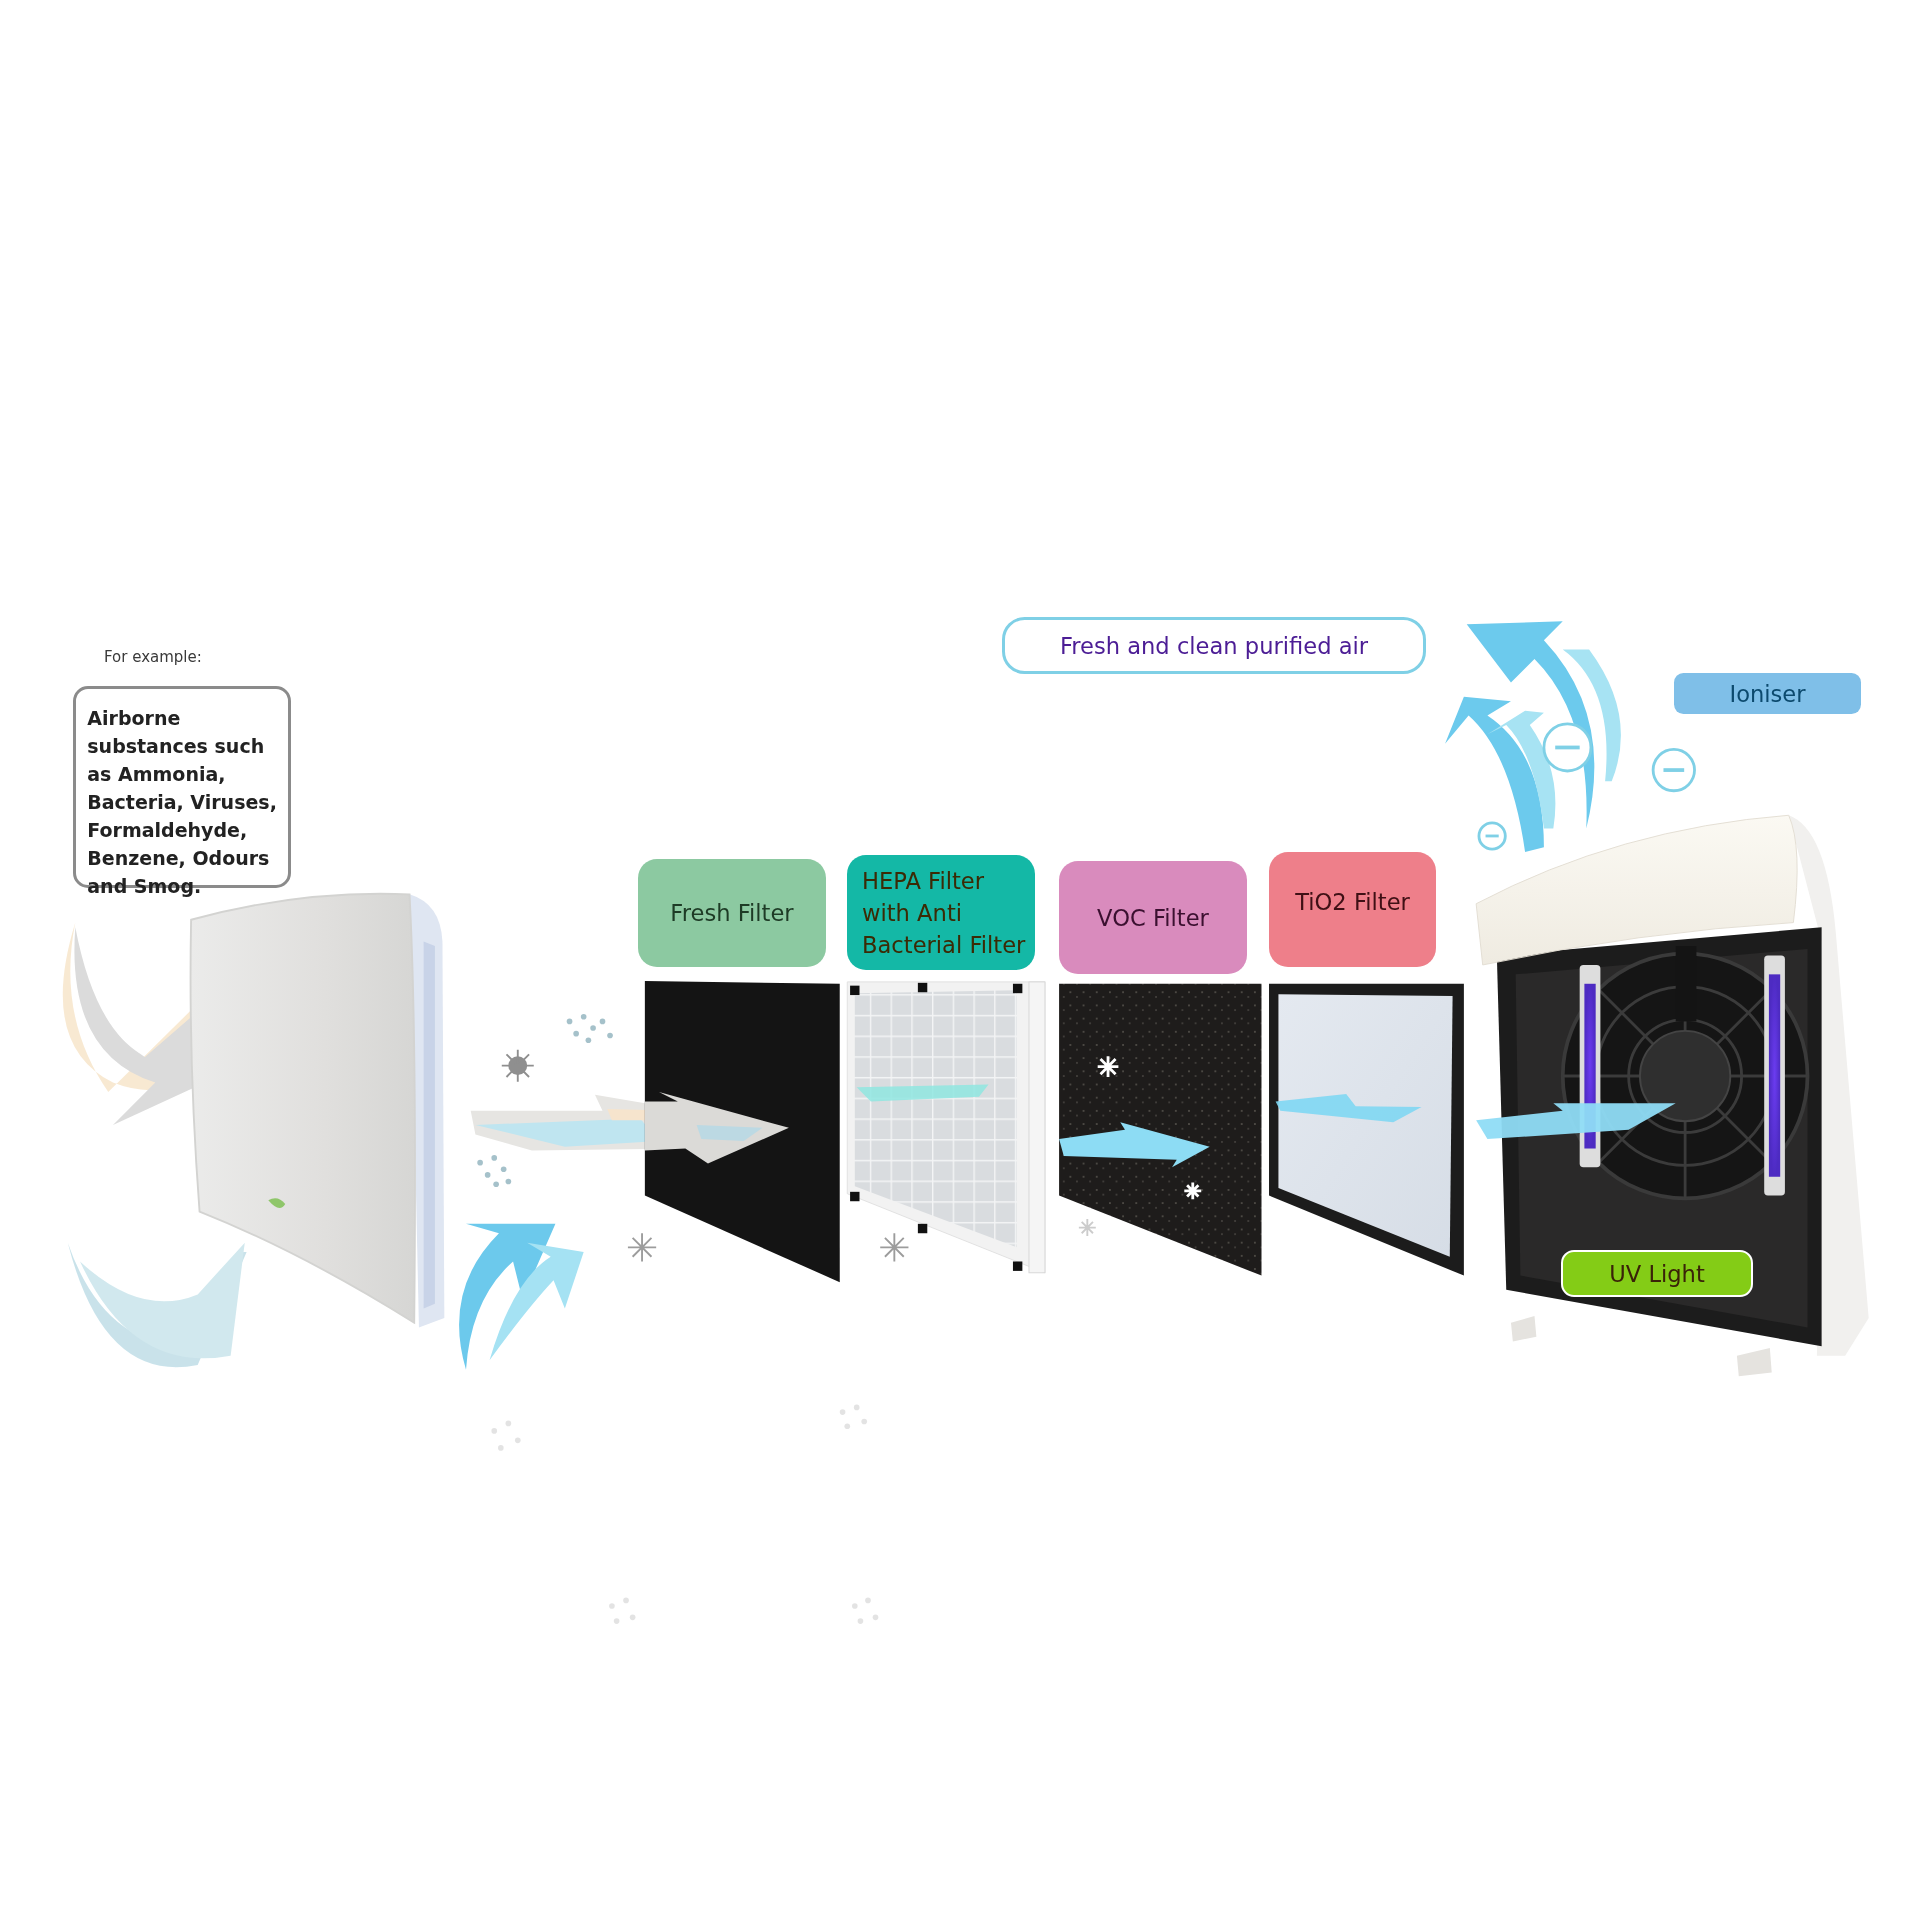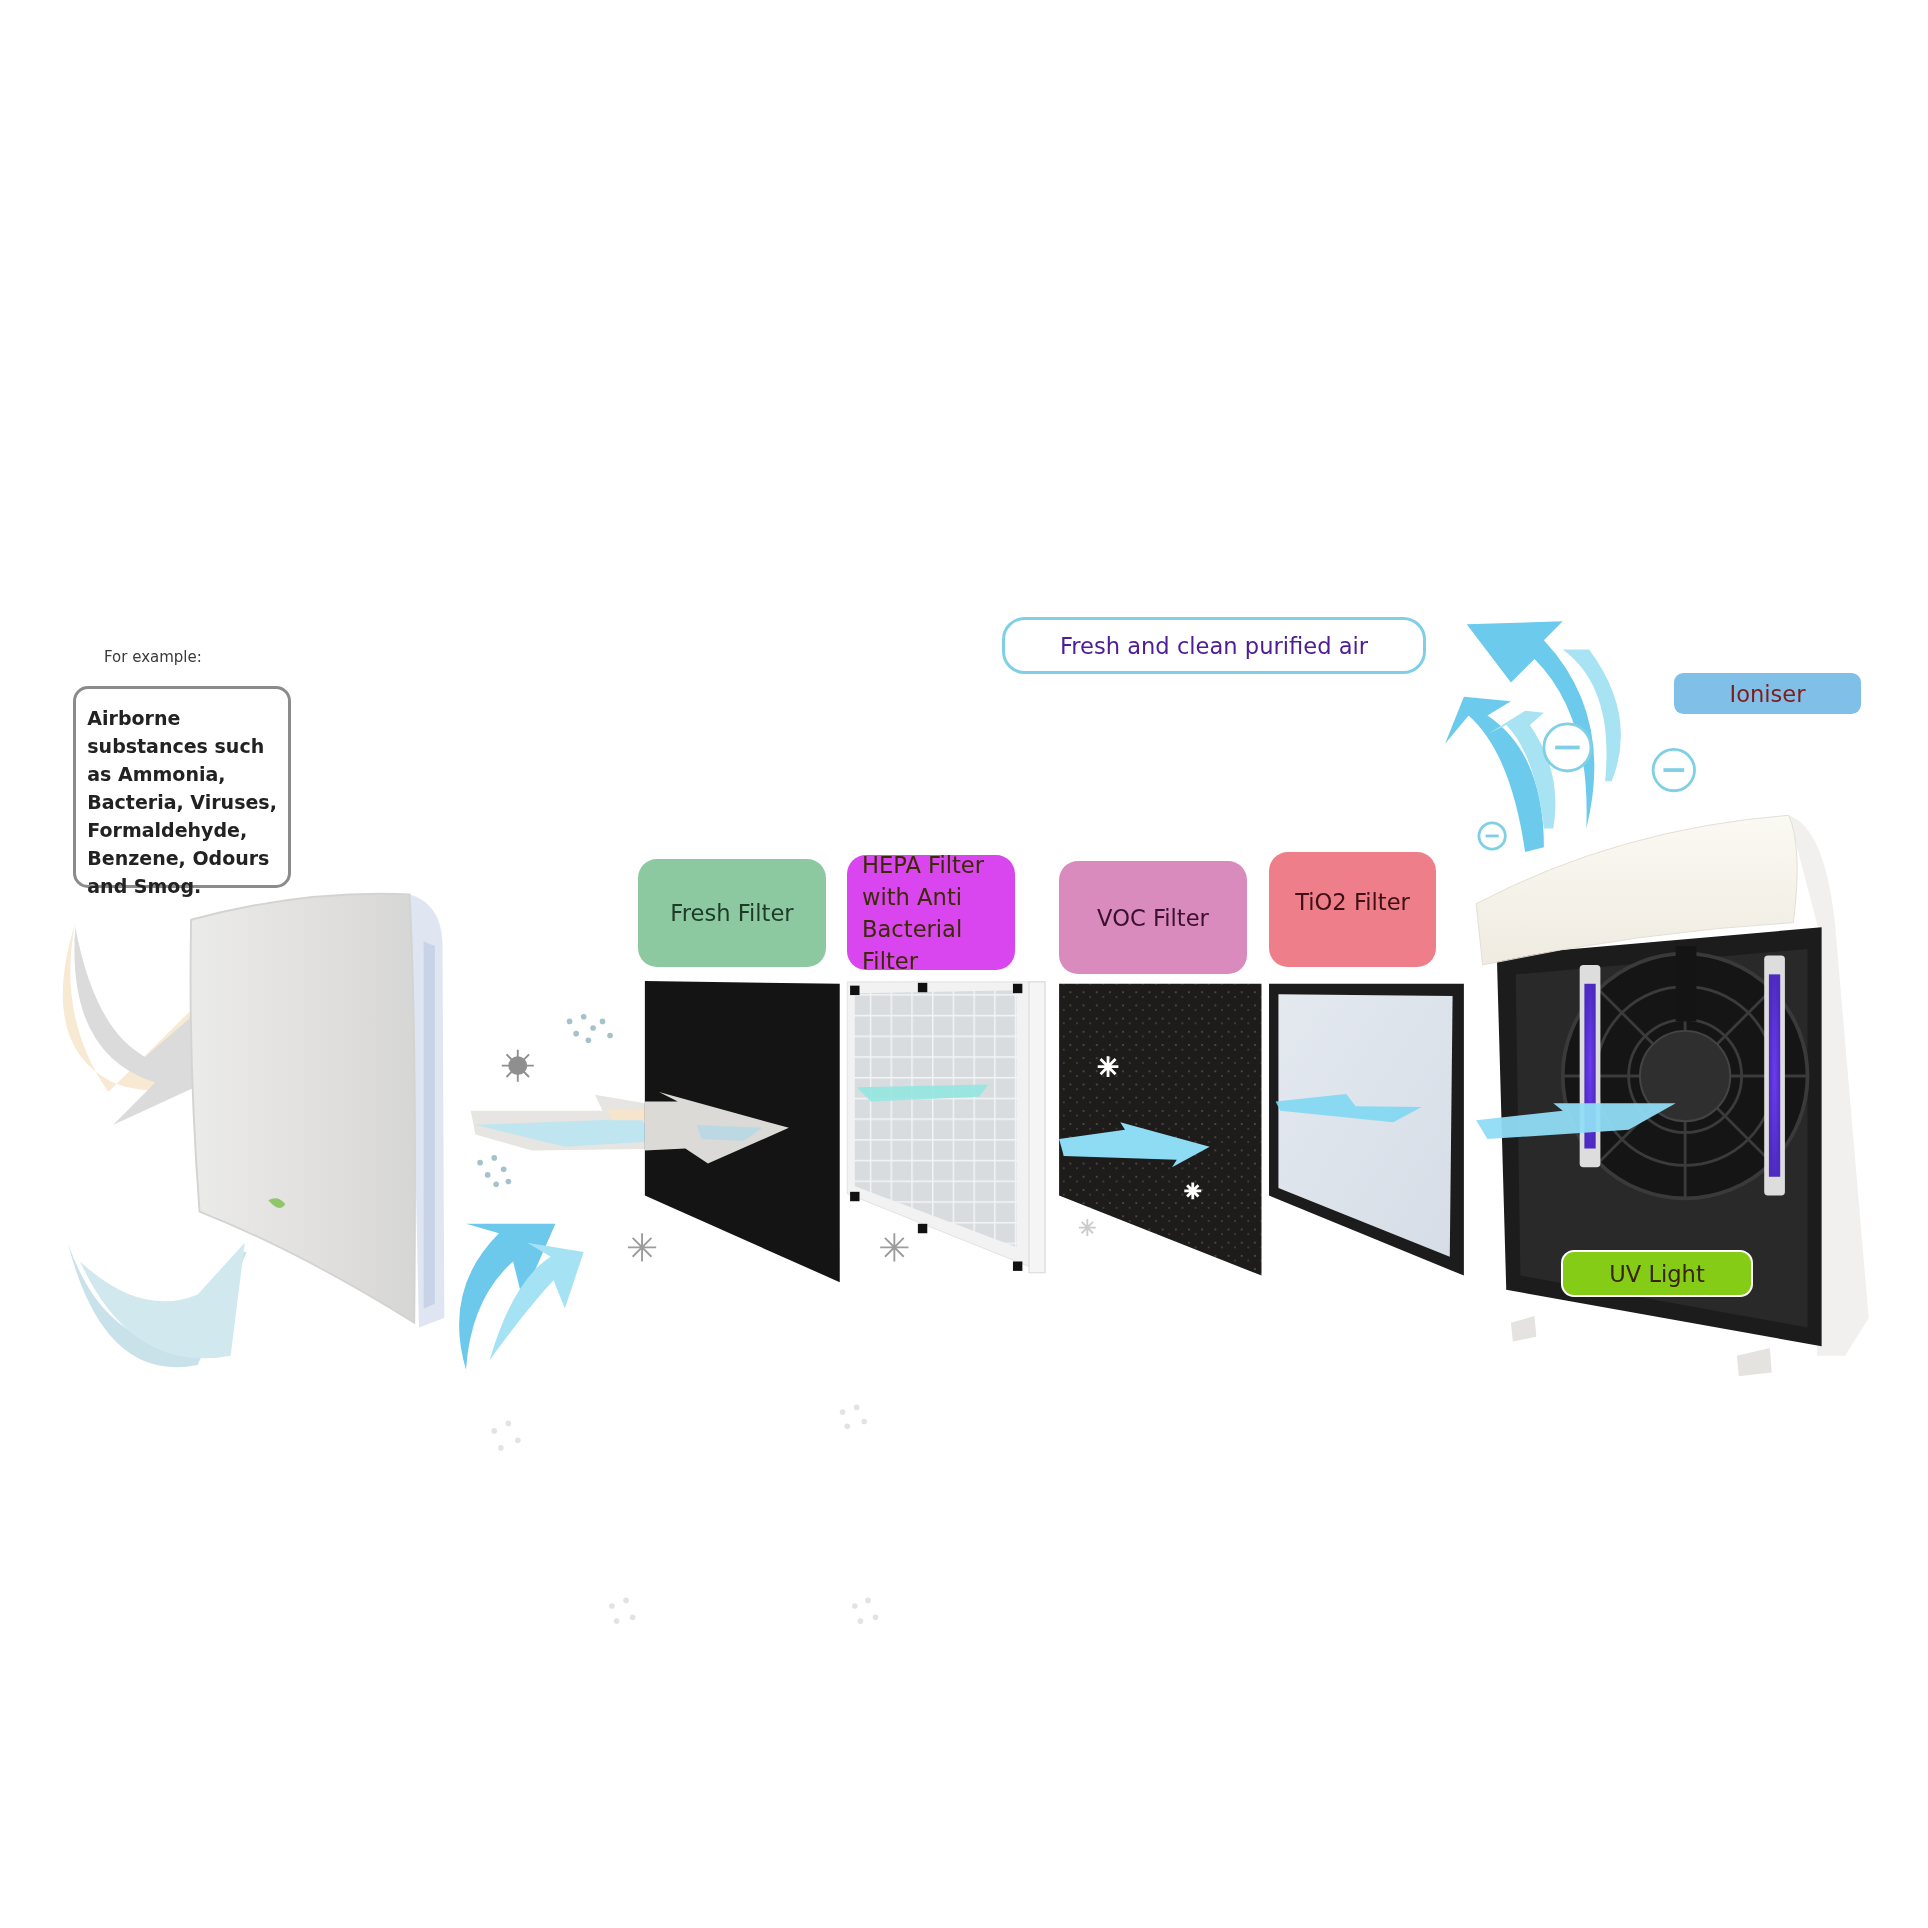--- a/index.html
+++ b/index.html
@@ -203,28 +203,28 @@
 </svg>
 
 <div class="intro-title">For example:</div>
 <div class="intro-box">Airborne substances such as Ammonia, Bacteria, Viruses, Formaldehyde, Benzene, Odours and Smog.</div>
 
 <div class="fresh">Fresh and clean purified air</div>
 
 <div class="lbl tag" style="left:638px;top:859px;width:188px;height:108px;background:#8cc9a1;color:#1e3b26;">
   <span>Fresh Filter</span>
 </div>
-<div class="lbl tag left" style="left:847px;top:855px;width:168px;height:115px;background:#d946ef;color:#3b2a05;">
+<div class="lbl tag left" style="left:847px;top:855px;width:188px;height:115px;background:#14b8a6;color:#3b2a05;">
   <span>HEPA Filter with Anti Bacterial Filter</span>
 </div>
 <div class="lbl tag" style="left:1059px;top:854px;width:188px;height:113px;background:#d98bbd;color:#3b1030;margin-top:7px;">
   <span>VOC Filter</span>
 </div>
 <div class="lbl tag" style="left:1269px;top:852px;width:167px;height:115px;background:#ee7f8a;color:#3f1015;">
   <span style="position:relative;top:-7.5px;">TiO2 Filter</span>
 </div>
 <div class="lbl tag" style="left:1561px;top:1250px;width:192px;height:47px;background:#84cc16;color:#3a2308;border:2.8px solid #fff;border-radius:13px;">
   <span>UV Light</span>
 </div>
-<div class="lbl tag" style="left:1674px;top:673px;width:187px;height:41px;background:#7fbfe8;color:#7f1d1d;border-radius:9.4px;">
+<div class="lbl tag" style="left:1674px;top:673px;width:187px;height:41px;background:#7fbfe8;color:#0c4a6e;border-radius:9.4px;">
   <span>Ioniser</span>
 </div>
 
 
 </body></html>

